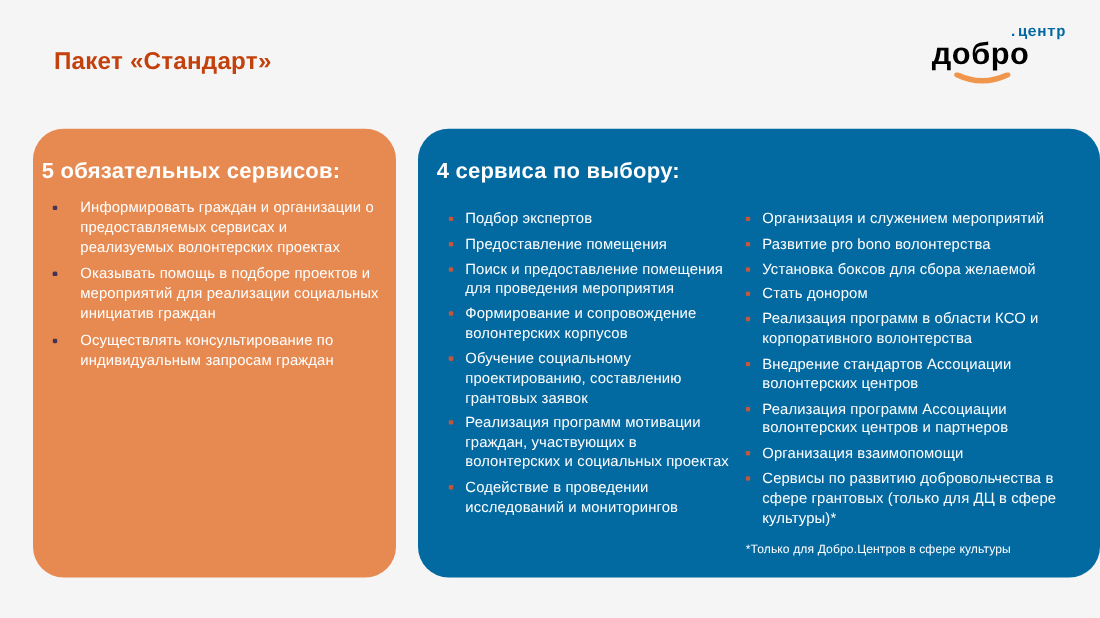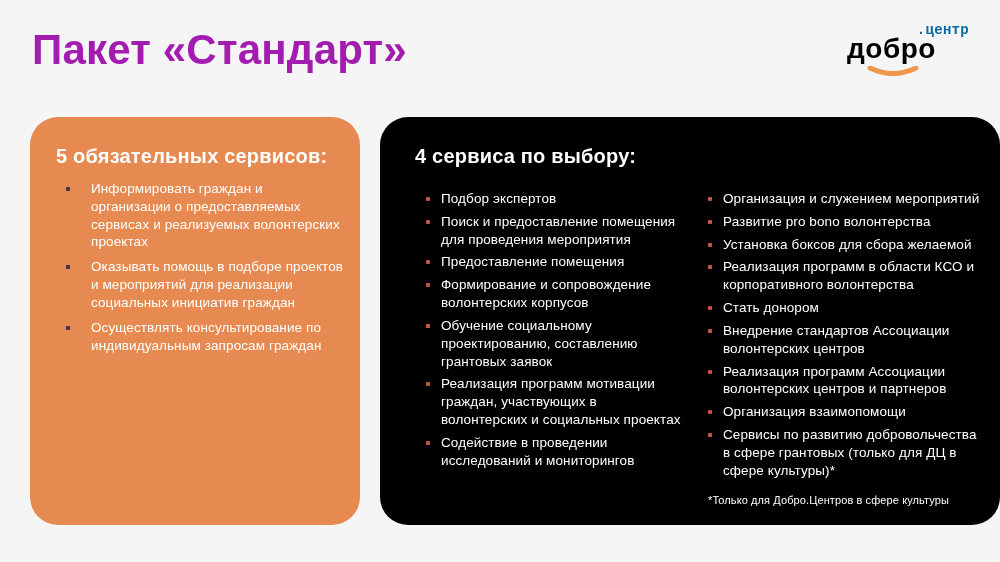--- a/index.html
+++ b/index.html
@@ -6,59 +6,59 @@
   body {
     width:1000px; height:562px;
     background:#f5f5f6;
     font-family:"Liberation Sans", sans-serif;
     -webkit-font-smoothing:antialiased;
   }
   .slide { position:relative; width:1000px; height:562px; overflow:hidden; }
 
   
   .title {
-    position:absolute; left:32px; top:26px; margin:0;
-    font-size:42px; font-weight:800; color:#a21caf; letter-spacing:0.2px;
+    position:absolute; left:32px; top:26px; margin:17px;
+    font-size:22px; font-weight:800; color:#c2410c; letter-spacing:0.2px;
   }
   .logo { position:absolute; left:845px; top:20px; width:128px; height:58px; }
   .logo-suffix {
     position:absolute; top:2px; right:4px;
     color:#0369a1; font-weight:800; font-size:14px; letter-spacing:0.3px;font-family:Liberation Mono, monospace;
   }
   .logo-word {
     position:absolute; top:13px; left:2px;
     color:#000000; font-weight:800; font-size:28px; letter-spacing:0.5px;
   }
   .logo-smile { position:absolute; left:22px; top:46px; }
 
   
-  .panel { position:absolute; top:117px; height:408px; border-radius:28px; color:#ffffff; box-sizing:border-box;padding-left:18px; }
+  .panel { position:absolute; top:117px; height:408px; border-radius:28px; color:#ffffff; box-sizing:border-box; }
   .panel-orange { left:30px;  width:330px; background:#e78a51; }
-  .panel-purple { left:380px; width:620px; background:#000000; }
+  .panel-purple { left:380px; width:620px; background:#0369a1; }
 
   .panel h2 { margin:0; font-size:20px; font-weight:800; letter-spacing:0.2px; }
   .panel-orange h2 { padding:28px 10px 0 8px; }
   .panel-purple h2 { padding:28px 10px 0 17px; }
 
   ul.blist { list-style:none; margin:12px 0 0 0; padding:0; }
   li.bitem {
     position:relative; font-size:13.5px; line-height:1.32;
     margin-bottom:7px; letter-spacing:0.1px;
   }
   li.bitem .dot {
     position:absolute; left:0; top:7px; width:4px; height:4px; border-radius:1px;
   }
 
   
   .panel-orange ul.blist { padding-left:18px; padding-right:14px; }
   .panel-orange li.bitem { padding-left:25px; }
   .panel-orange li.bitem .dot { background:#463457; }
 
   
-  .cols { display:flex; gap:26px; padding:10px 16px 0 28px; }
+  .cols { display:flex; gap:14px; padding:10px 16px 0 28px; }
   .col-1 { flex:0 0 256px; }
   .col-2 { flex:1; min-width:0; }
   .panel-purple li.bitem { padding-left:15px; margin-bottom:5px; }
   .panel-purple li.bitem .dot { background:#c2573b; }
 
   .footnote { margin:14px 0 0 0; font-size:11px; line-height:1.3; color:#ffffff; letter-spacing:0.1px; }
 </style>
 </head>
 <body>
 
@@ -105,26 +105,26 @@
     <div class="cols">
       <ul class="blist col-1">
 
           <li class="bitem">
             <span class="dot"></span>
             <span>Подбор экспертов</span>
           </li>
 
           <li class="bitem">
             <span class="dot"></span>
+            <span>Предоставление помещения</span>
+          </li>
+
+          <li class="bitem">
+            <span class="dot"></span>
             <span>Поиск и предоставление помещения для проведения мероприятия</span>
-          </li>
-
-          <li class="bitem">
-            <span class="dot"></span>
-            <span>Предоставление помещения</span>
           </li>
 
           <li class="bitem">
             <span class="dot"></span>
             <span>Формирование и сопровождение волонтерских корпусов</span>
           </li>
 
           <li class="bitem">
             <span class="dot"></span>
           </li>
@@ -158,26 +158,26 @@
               <span>Развитие pro bono волонтерства</span>
             </li>
 
             <li class="bitem">
               <span class="dot"></span>
               <span>Установка боксов для сбора желаемой</span>
             </li>
 
             <li class="bitem">
               <span class="dot"></span>
+              <span>Стать донором</span>
+            </li>
+
+            <li class="bitem">
+              <span class="dot"></span>
               <span>Реализация программ в области КСО и корпоративного волонтерства</span>
-            </li>
-
-            <li class="bitem">
-              <span class="dot"></span>
-              <span>Стать донором</span>
             </li>
 
             <li class="bitem">
               <span class="dot"></span>
               <span>Внедрение стандартов Ассоциации волонтерских центров</span>
             </li>
 
             <li class="bitem">
               <span class="dot"></span>
               <span>Реализация программ Ассоциации волонтерских центров и партнеров</span>

